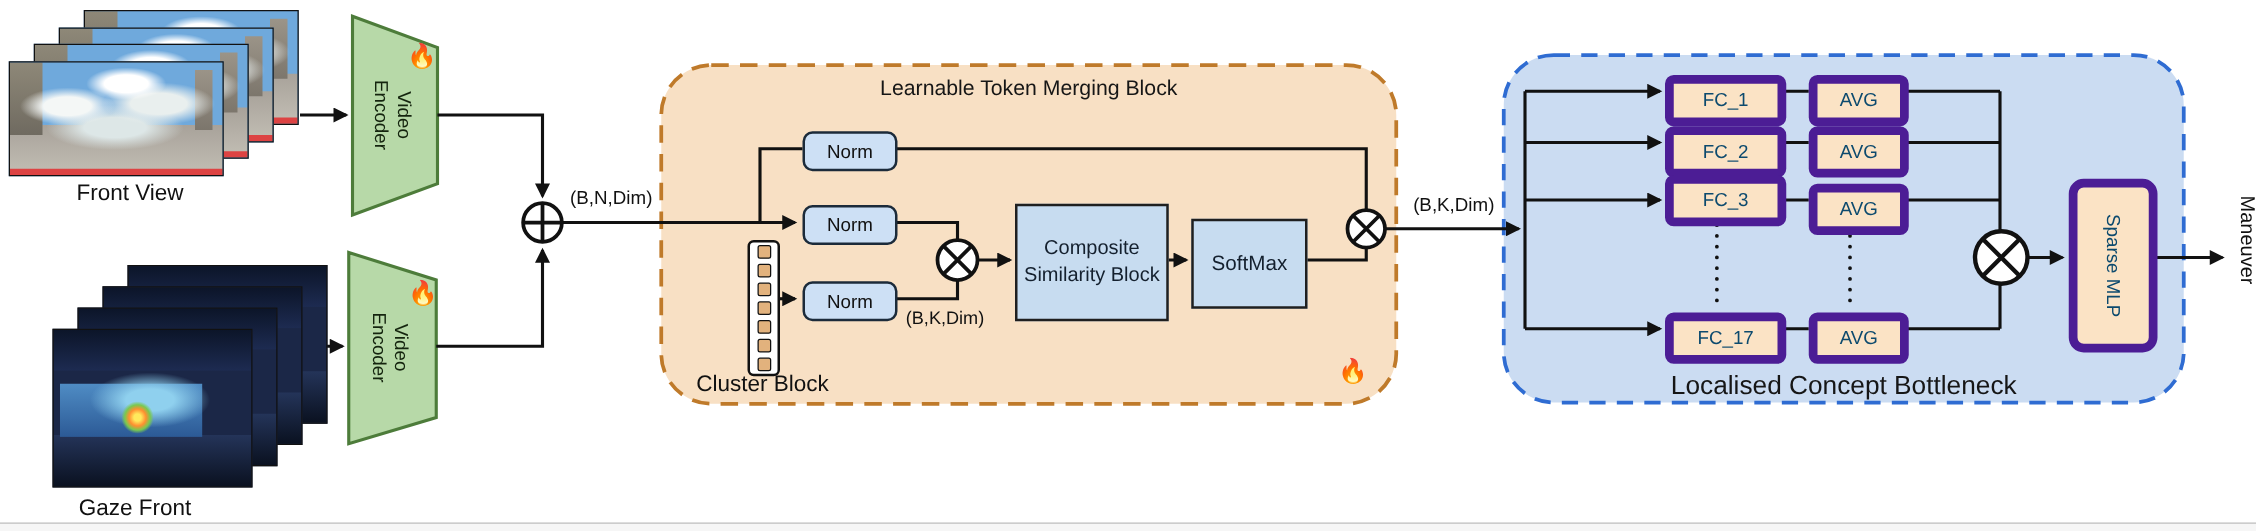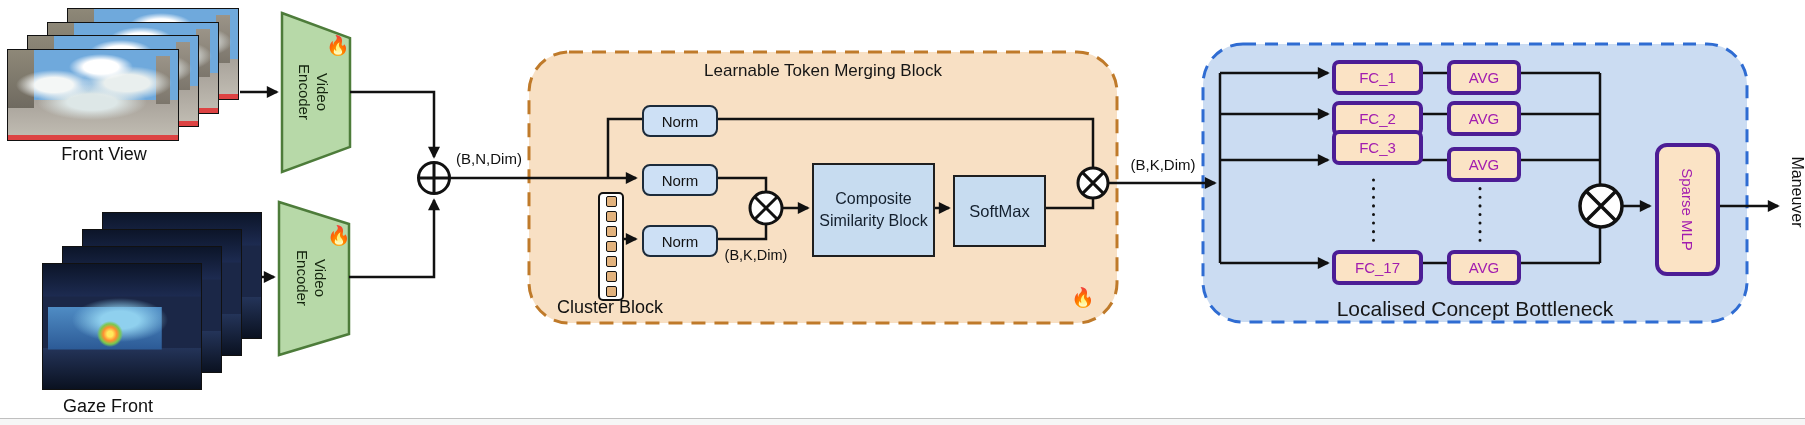--- a/index.html
+++ b/index.html
@@ -35,22 +35,22 @@
   .rot{display:flex;align-items:center;justify-content:center;transform:rotate(90deg);}
   .enc-text{position:absolute;z-index:3;width:64px;height:64px;font-size:15px;line-height:1.2;
             text-align:center;color:#14240e;flex-direction:column;}
   .fire{position:absolute;z-index:4;font-size:19px;line-height:1;}
   
   .block-title{position:absolute;z-index:2;text-align:center;color:#161616;}
   .norm{position:absolute;z-index:2;width:72px;height:28px;background:#cde0f5;border:2px solid #1c2b3a;
         border-radius:8px;font-size:15px;display:flex;align-items:center;justify-content:center;}
   .procbox{position:absolute;z-index:2;background:#c7dcf0;border:2px solid #1f1f1f;
            display:flex;align-items:center;justify-content:center;text-align:center;color:#14202e;}
-  .tanbox{position:absolute;z-index:2;background:#fbe3c5;border:4px solid #4c1d95;border-radius:7px;
-          font-size:15px;display:flex;align-items:center;justify-content:center;color:#a21caf;}
+  .tanbox{position:absolute;z-index:2;background:#fbe3c5;border:7px solid #4c1d95;border-radius:7px;
+          font-size:15px;display:flex;align-items:center;justify-content:center;color:#0c4a6e;}
   .dim-label{position:absolute;z-index:2;font-size:14.5px;text-align:center;color:#111;}
   
   .cq{position:absolute;z-index:2;width:19px;height:101px;background:#fff;border:2.5px solid #111;
       border-radius:5px;display:flex;flex-direction:column;justify-content:space-between;padding:2px 1.5px;}
   .cq i{display:block;width:9px;height:9px;margin:0 auto;background:#e2b27d;border:1.8px solid #111;border-radius:2px;}
   .maneuver{position:absolute;z-index:2;width:120px;height:22px;font-size:16px;color:#111;}
   .page-strip{position:absolute;left:0;top:418px;width:1805px;height:7px;background:#f6f6f6;
               border-top:1px solid #bfbfbf;z-index:0;}
 </style>
 </head>
@@ -178,21 +178,21 @@
   <div class="procbox" style="left:812px;top:163px;width:111px;height:90px;font-size:16px;line-height:1.35;padding:0 4px;">Composite Similarity Block</div>
 
   <div class="dim-label" style="left:1120px;top:156px;width:86px;font-size:15px;">(B,K,Dim)</div>
 
   <div class="block-title" style="left:1203px;top:297px;width:544px;font-size:21px;">Localised Concept Bottleneck</div>
 
   <div class="tanbox" style="left:1332px;top:59.5px;width:83px;height:27px;">FC_1</div>
   <div class="tanbox" style="left:1447px;top:59.5px;width:66px;height:27px;">AVG</div>
   <div class="tanbox" style="left:1332px;top:100.5px;width:83px;height:27px;">FC_2</div>
   <div class="tanbox" style="left:1447px;top:100.5px;width:66px;height:27px;">AVG</div>
-  <div class="tanbox" style="left:1332px;top:130px;width:83px;height:27px;">FC_3</div>
+  <div class="tanbox" style="left:1332px;top:140px;width:83px;height:27px;">FC_3</div>
   <div class="tanbox" style="left:1447px;top:146.5px;width:66px;height:27px;">AVG</div>
   <div class="tanbox" style="left:1332px;top:249.5px;width:83px;height:27px;">FC_17</div>
   <div class="tanbox" style="left:1447px;top:249.5px;width:66px;height:27px;">AVG</div>
 
   <div class="tanbox" style="left:1655px;top:143px;width:57px;height:125px;border-radius:12px;">
     <span class="rot" style="white-space:nowrap;font-size:15px;">Sparse MLP</span>
   </div>
 
   <div class="abs rot maneuver" style="left:1737px;top:181px;">Maneuver</div>
 

